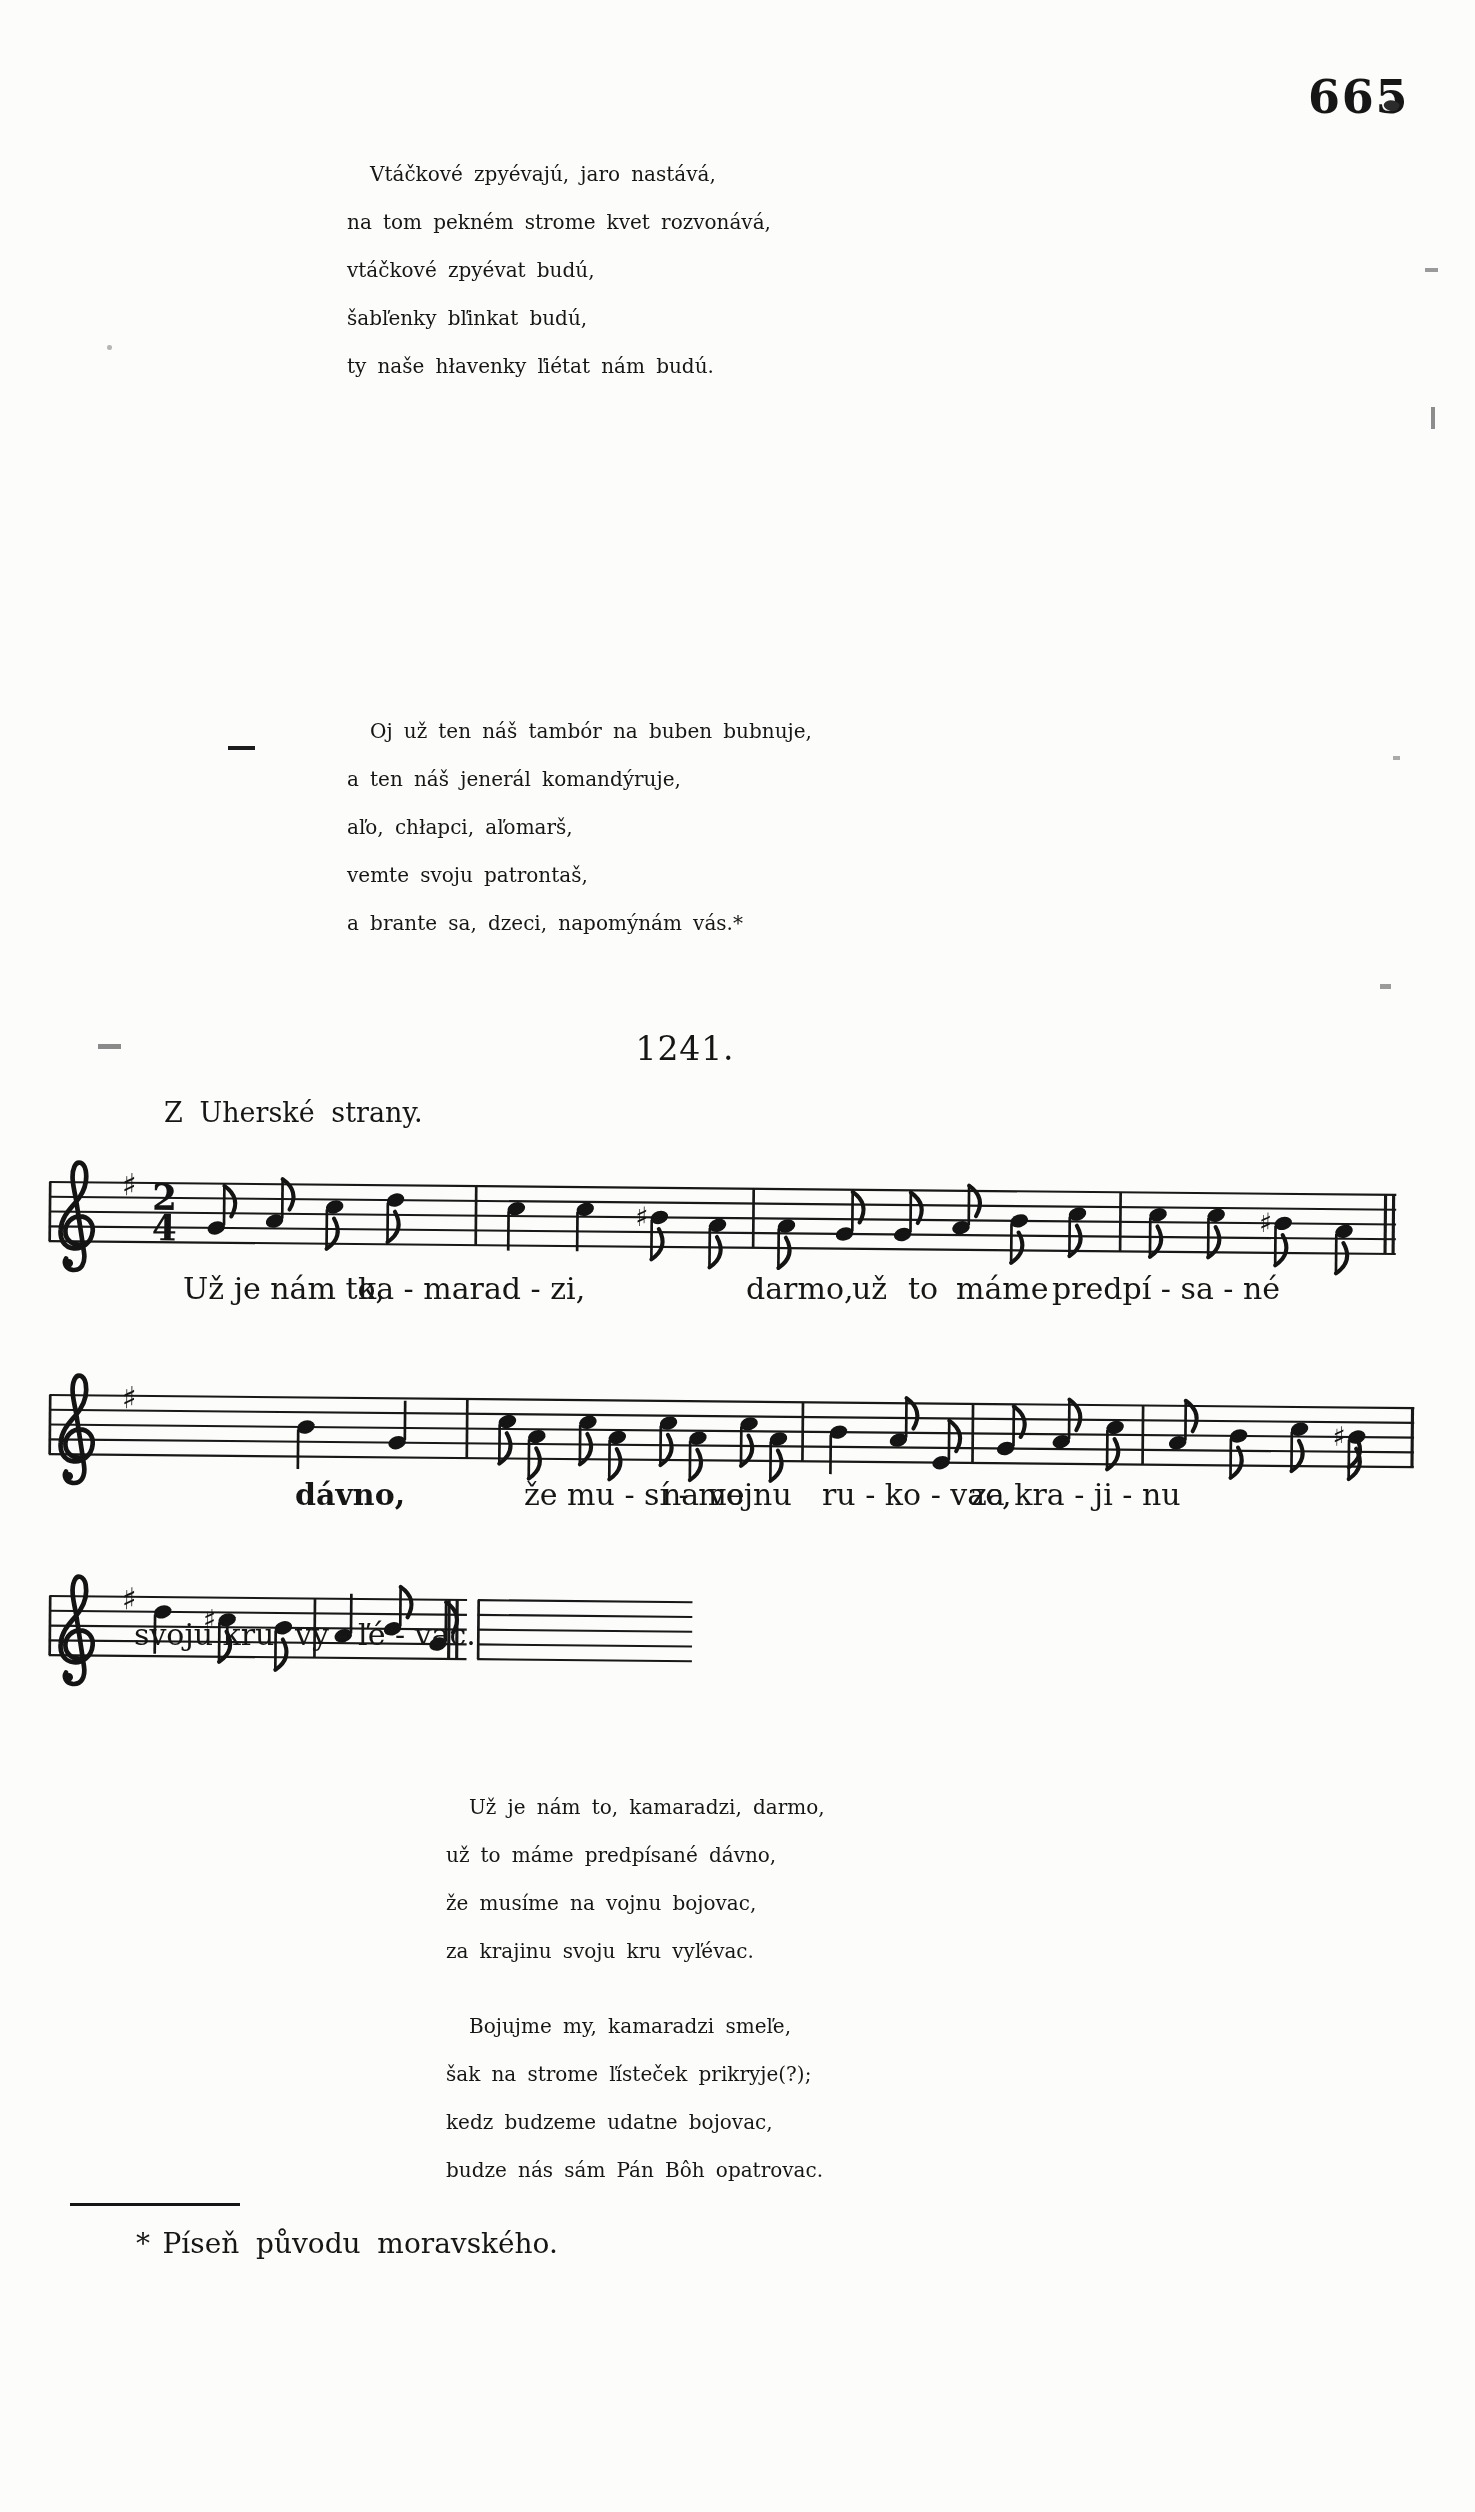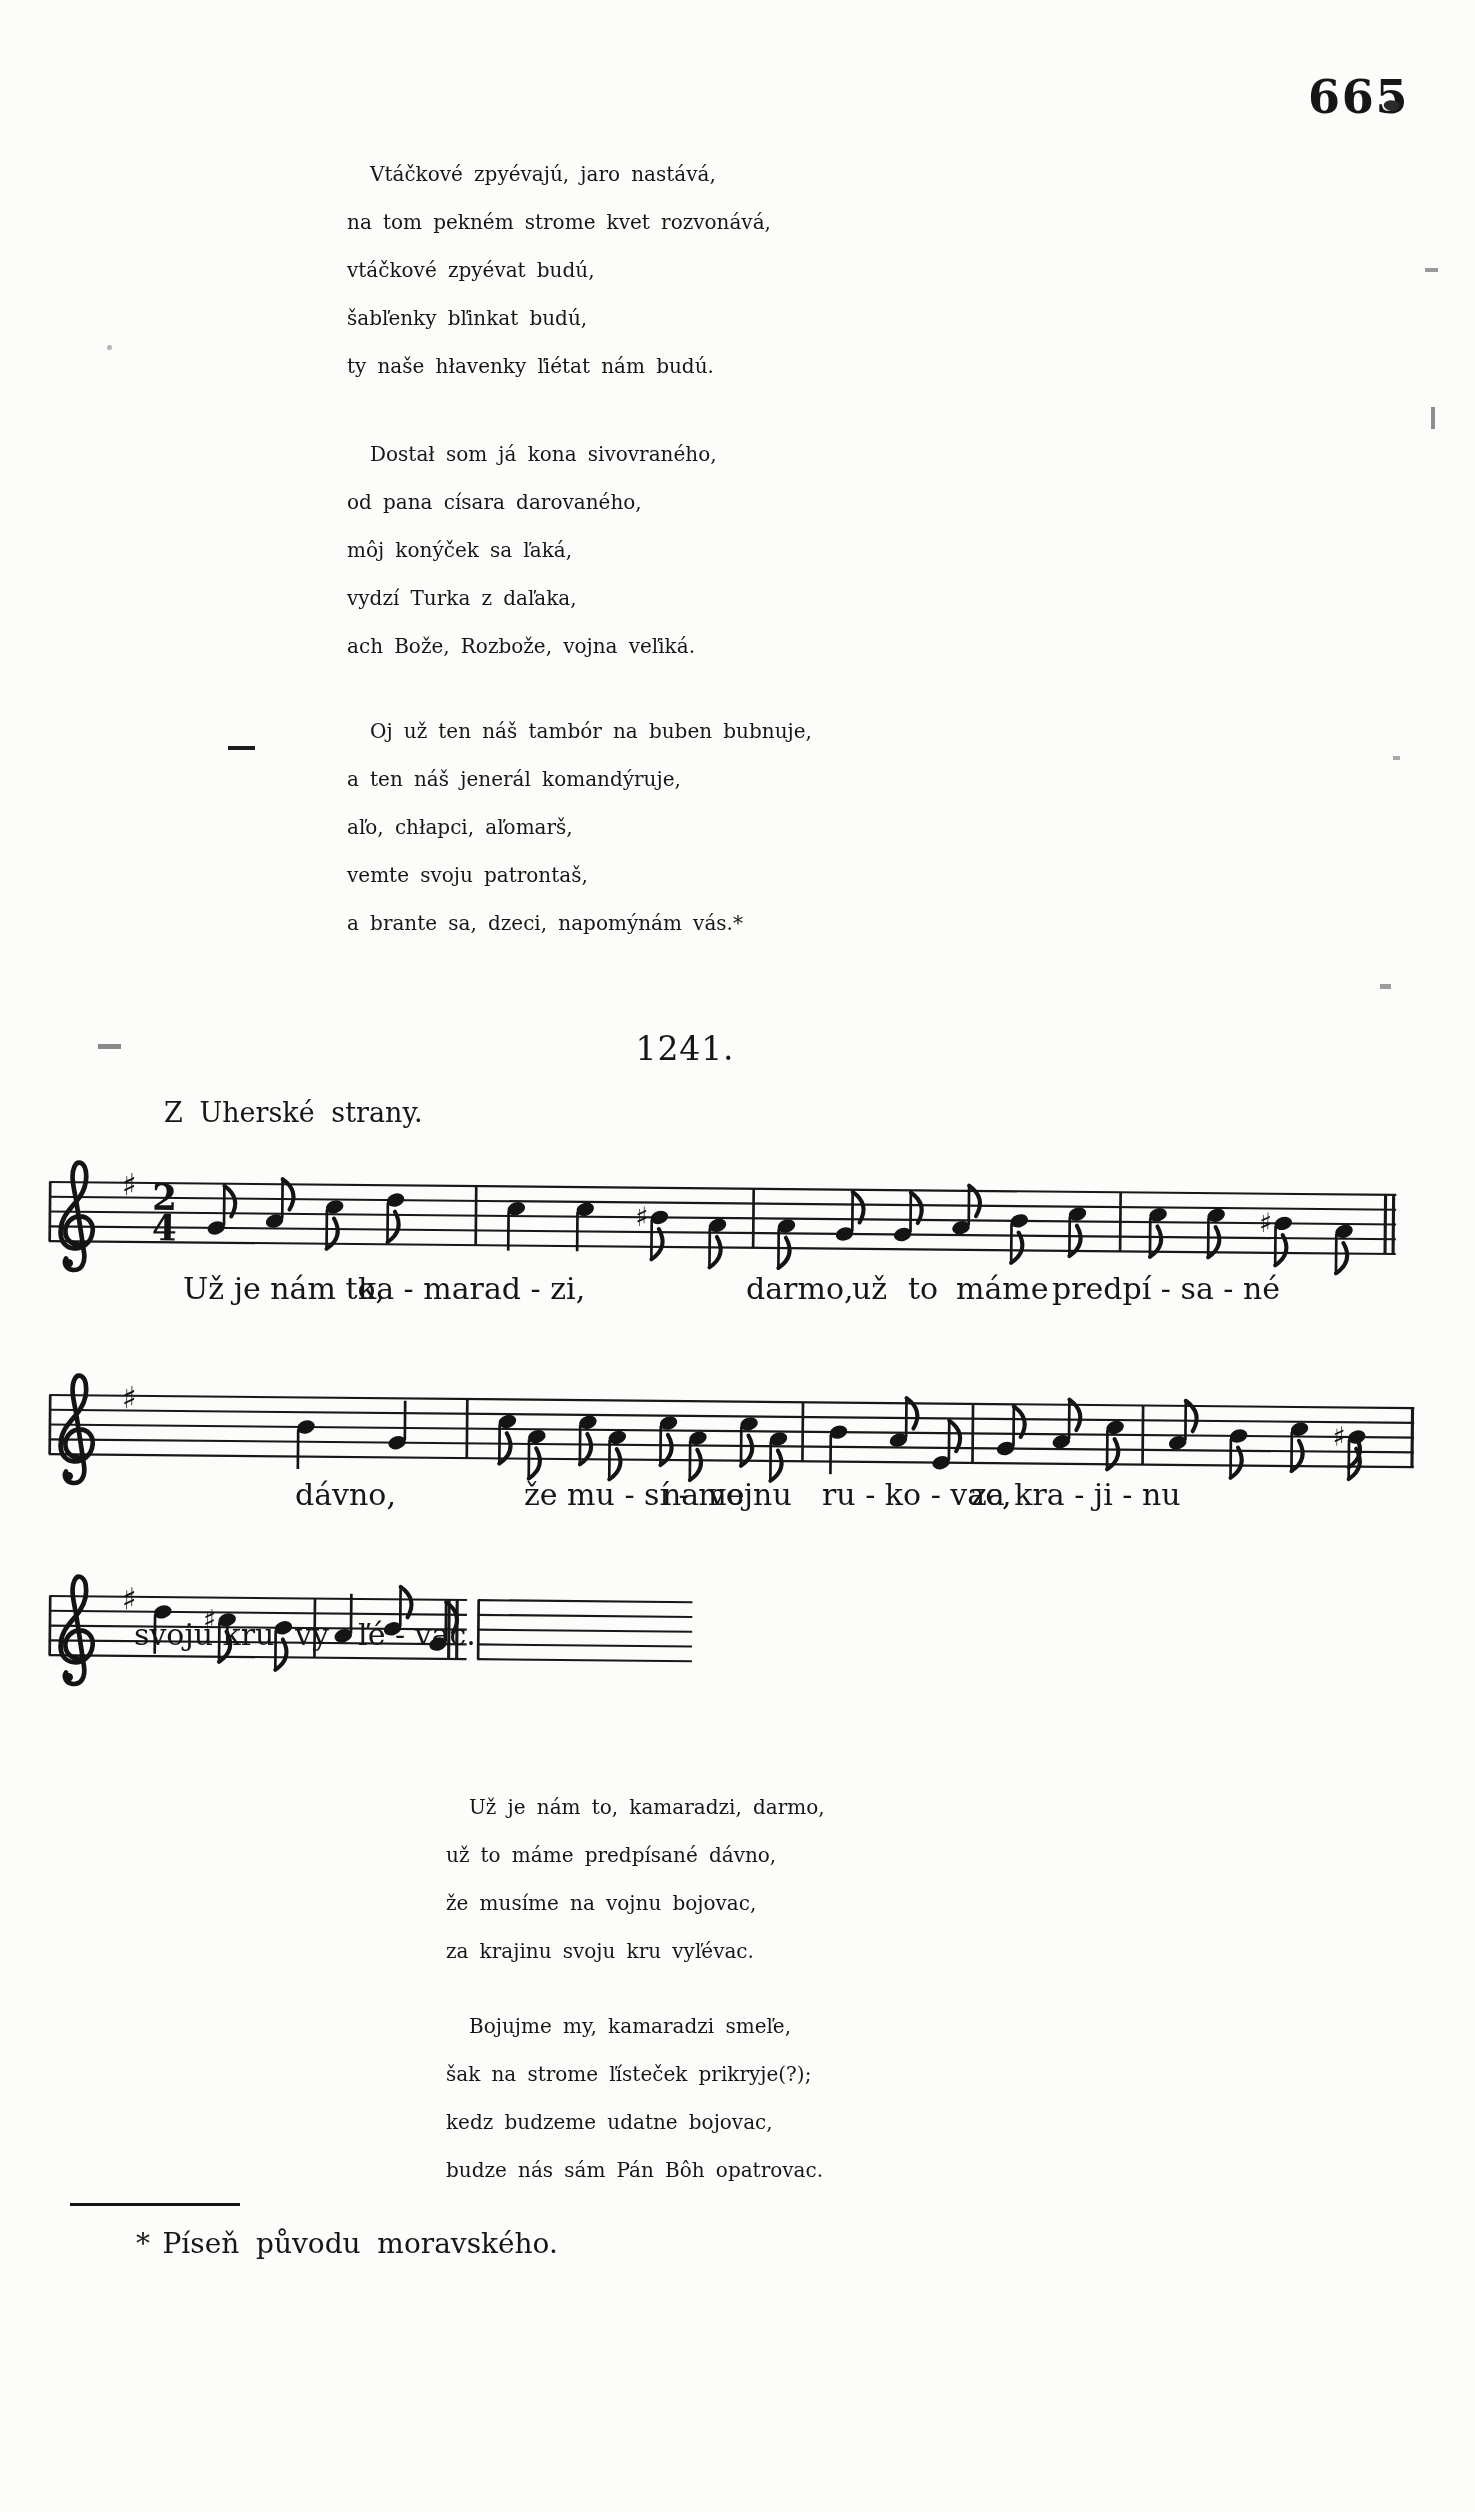--- a/index.html
+++ b/index.html
@@ -58,27 +58,20 @@
 
   <div class="pageno">665</div>
 
   <div class="stanza" id="stanza1">
       <div class="first">Vtáčkové zpyévajú, jaro nastává,</div>
       <div>na tom pekném strome kvet rozvonává,</div>
       <div>vtáčkové zpyévat budú,</div>
       <div>šabľenky bľinkat budú,</div>
       <div>ty naše hłavenky ľiétat nám budú.</div>
     </div>
-  <div class="stanza" id="stanza2">
-      <div class="first">Dostał som já kona sivovraného,</div>
-      <div>od pana císara darovaného,</div>
-      <div>môj konýček sa ľaká,</div>
-      <div>vydzí Turka z daľaka,</div>
-      <div>ach Bože, Rozbože, vojna veľiká.</div>
-    </div>
   <div class="stanza" id="stanza3">
       <div class="first">Oj už ten náš tambór na buben bubnuje,</div>
       <div>a ten náš jenerál komandýruje,</div>
       <div>aľo, chłapci, aľomarš,</div>
       <div>vemte svoju patrontaš,</div>
       <div>a brante sa, dzeci, napomýnám vás.*</div>
     </div>
 
   <div class="songno">1241.</div>
   <div class="songsrc">Z Uherské strany.</div>
@@ -308,21 +301,21 @@
         </g>
         <g>
           <text x="1437" y="83" font-size="30" class="acc" fill="#141414">♯</text>
           <ellipse cx="1464" cy="73" rx="10" ry="7.2" fill="#141414" transform="rotate(-18 1464 73)"></ellipse>
           <line x1="1455.4" y1="76" x2="1455.4" y2="120" stroke="#141414" stroke-width="3"></line>
           <path d="M 1455.4 120 C 1468.4 111 1471.4 100 1463.4 86" fill="none" stroke="#141414" stroke-width="4.5" stroke-linecap="round"></path>
           <path d="M 1455.4 107 C 1468.4 98 1471.4 87 1463.4 73" fill="none" stroke="#141414" stroke-width="4.5" stroke-linecap="round"></path>
         </g>
       </svg></div>
   <div class="lyrics-line" id="lyrics2">
-      <span style="left: 295px;">dávno,</span>
+      <span style="left: 295px; font-weight: bold;">dávno,</span>
       <span style="left: 524px;">že mu - sí - me</span>
       <span style="left: 662px;">na vojnu</span>
       <span style="left: 822px;">ru - ko - vac,</span>
       <span style="left: 971px;">za kra - ji - nu</span>
     </div>
 
   <div class="staff-wrap" id="staff3"><svg width="653" height="157" viewBox="0 0 730 175">
         <line x1="3" y1="40" x2="470" y2="40" stroke="#181818" stroke-width="2.4"></line>
         <line x1="3" y1="56.5" x2="470" y2="56.5" stroke="#181818" stroke-width="2.4"></line>
         <line x1="3" y1="73" x2="470" y2="73" stroke="#181818" stroke-width="2.4"></line>

